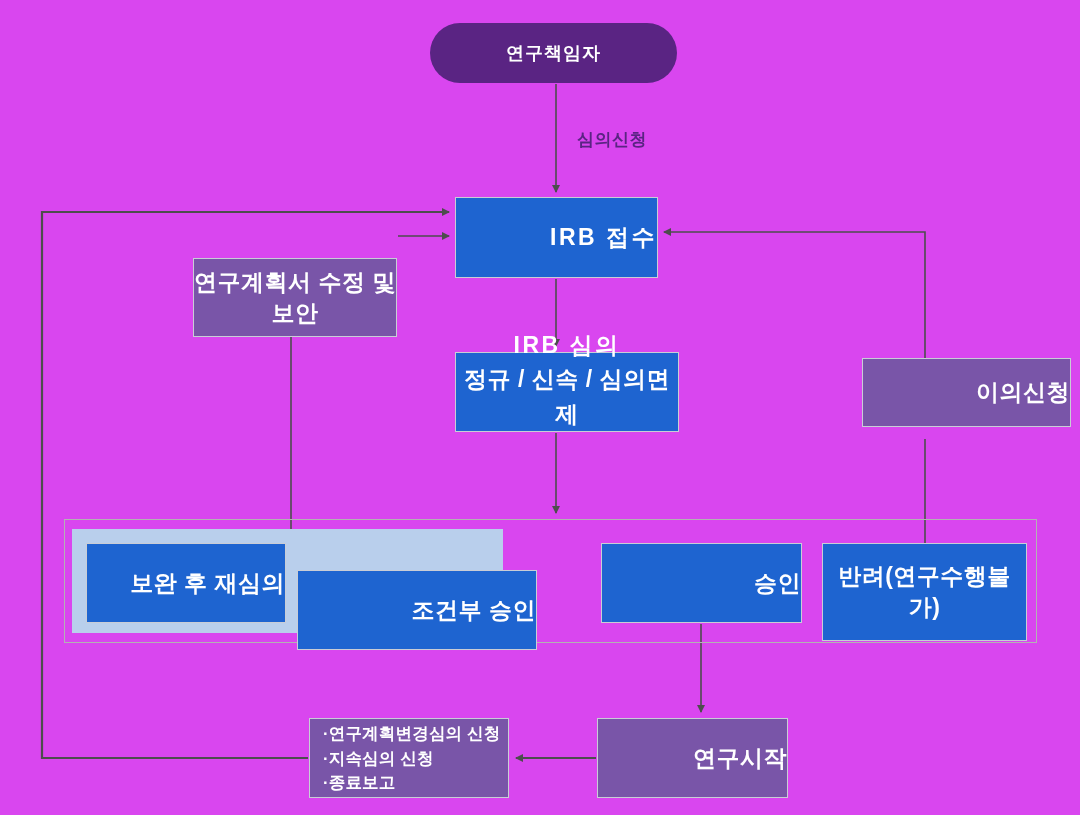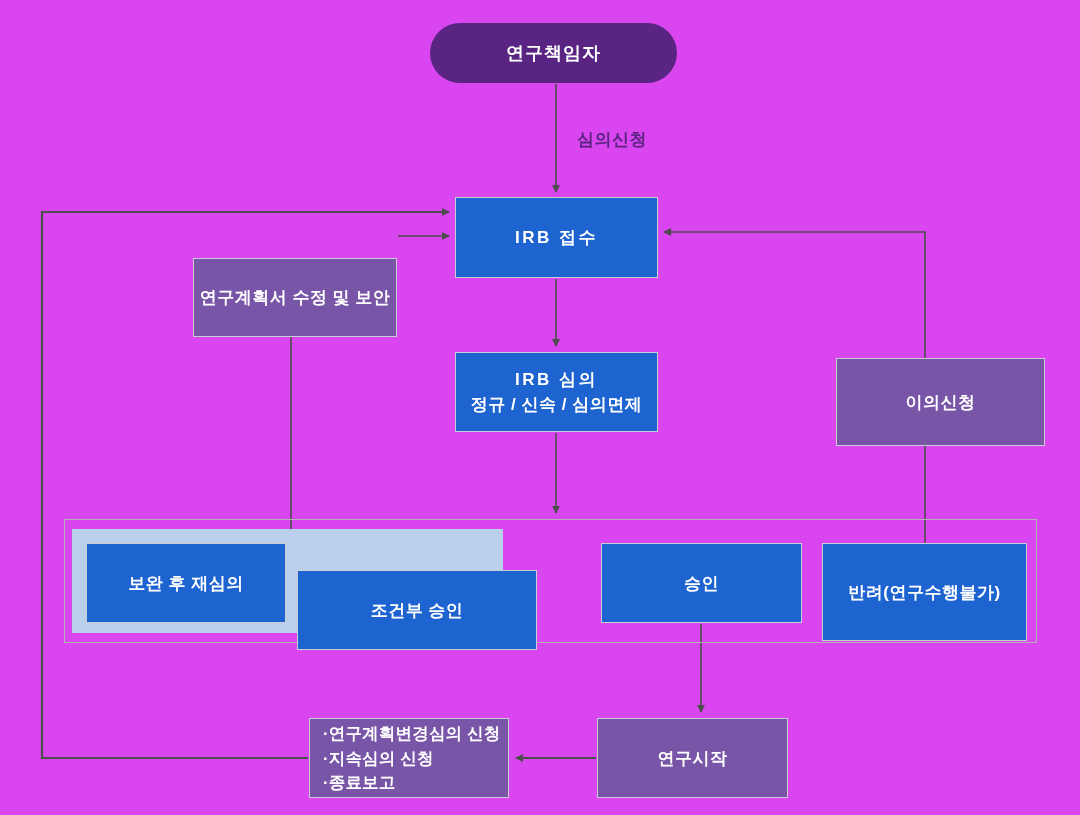--- a/index.html
+++ b/index.html
@@ -13,22 +13,22 @@
   }
   html,body{margin:0;padding:0;background:#fff;}
   body{font-family:"Liberation Sans","DejaVu Sans",sans-serif;}
   .canvas{
     position:relative;width:1080px;height:815px;background:#d946ef;overflow:hidden;
   }
   .connectors{position:absolute;left:0;top:0;width:1080px;height:815px;}
   .connectors line,.connectors polyline{stroke:var(--line);fill:none;}
   .arrowhead{fill:var(--line);}
   .node{
-    position:absolute;display:flex;align-items:center;justify-content:center;
-    color:#fff;font-size:17px;font-weight:600;text-align:center;
+    position:absolute;display:flex;align-items:center;justify-content:flex-end;
+    color:#fff;font-size:23px;font-weight:600;text-align:center;
     box-sizing:border-box;border:1px solid var(--box-border);
     letter-spacing:0.5px;
   }
   .node.blue{background:var(--blue);}
   .node.purple{background:var(--purple);}
   .pill{
     position:absolute;left:430px;top:23px;width:247px;height:60px;
     background:var(--dark-purple);border-radius:30px;
     display:flex;align-items:center;justify-content:center;
     color:#fff;font-size:18px;font-weight:700;letter-spacing:1px;
@@ -96,26 +96,26 @@
   <div class="edge-label">심의신청</div>
 
   <div class="node blue ls" style="left:455px;top:197px;width:203px;height:81px;">
     <span>IRB 접수</span>
   </div>
 
   <div class="node purple" style="left:193px;top:227px;width:204px;height:79px;margin-top:31px;">
     <span>연구계획서 수정 및 보안</span>
   </div>
 
-  <div class="node blue two-line" style="left:455px;top:352px;width:203px;height:80px;">
+  <div class="node blue two-line" style="left:455px;top:352px;width:224px;height:80px;">
     <span class="ls">IRB 심의</span>
     <span>정규 / 신속 / 심의면제</span>
   </div>
 
-  <div class="node purple" style="left:836px;top:358px;width:209px;height:88px;">
+  <div class="node purple" style="left:862px;top:358px;width:209px;height:69px;">
     <span>이의신청</span>
   </div>
 
   <div class="node blue" style="left:86px;top:543px;width:200px;height:80px;">
     <span>보완 후 재심의</span>
   </div>
 
   <div class="node blue" style="left:297px;top:570px;width:240px;height:80px;">
     <span>조건부 승인</span>
   </div>

